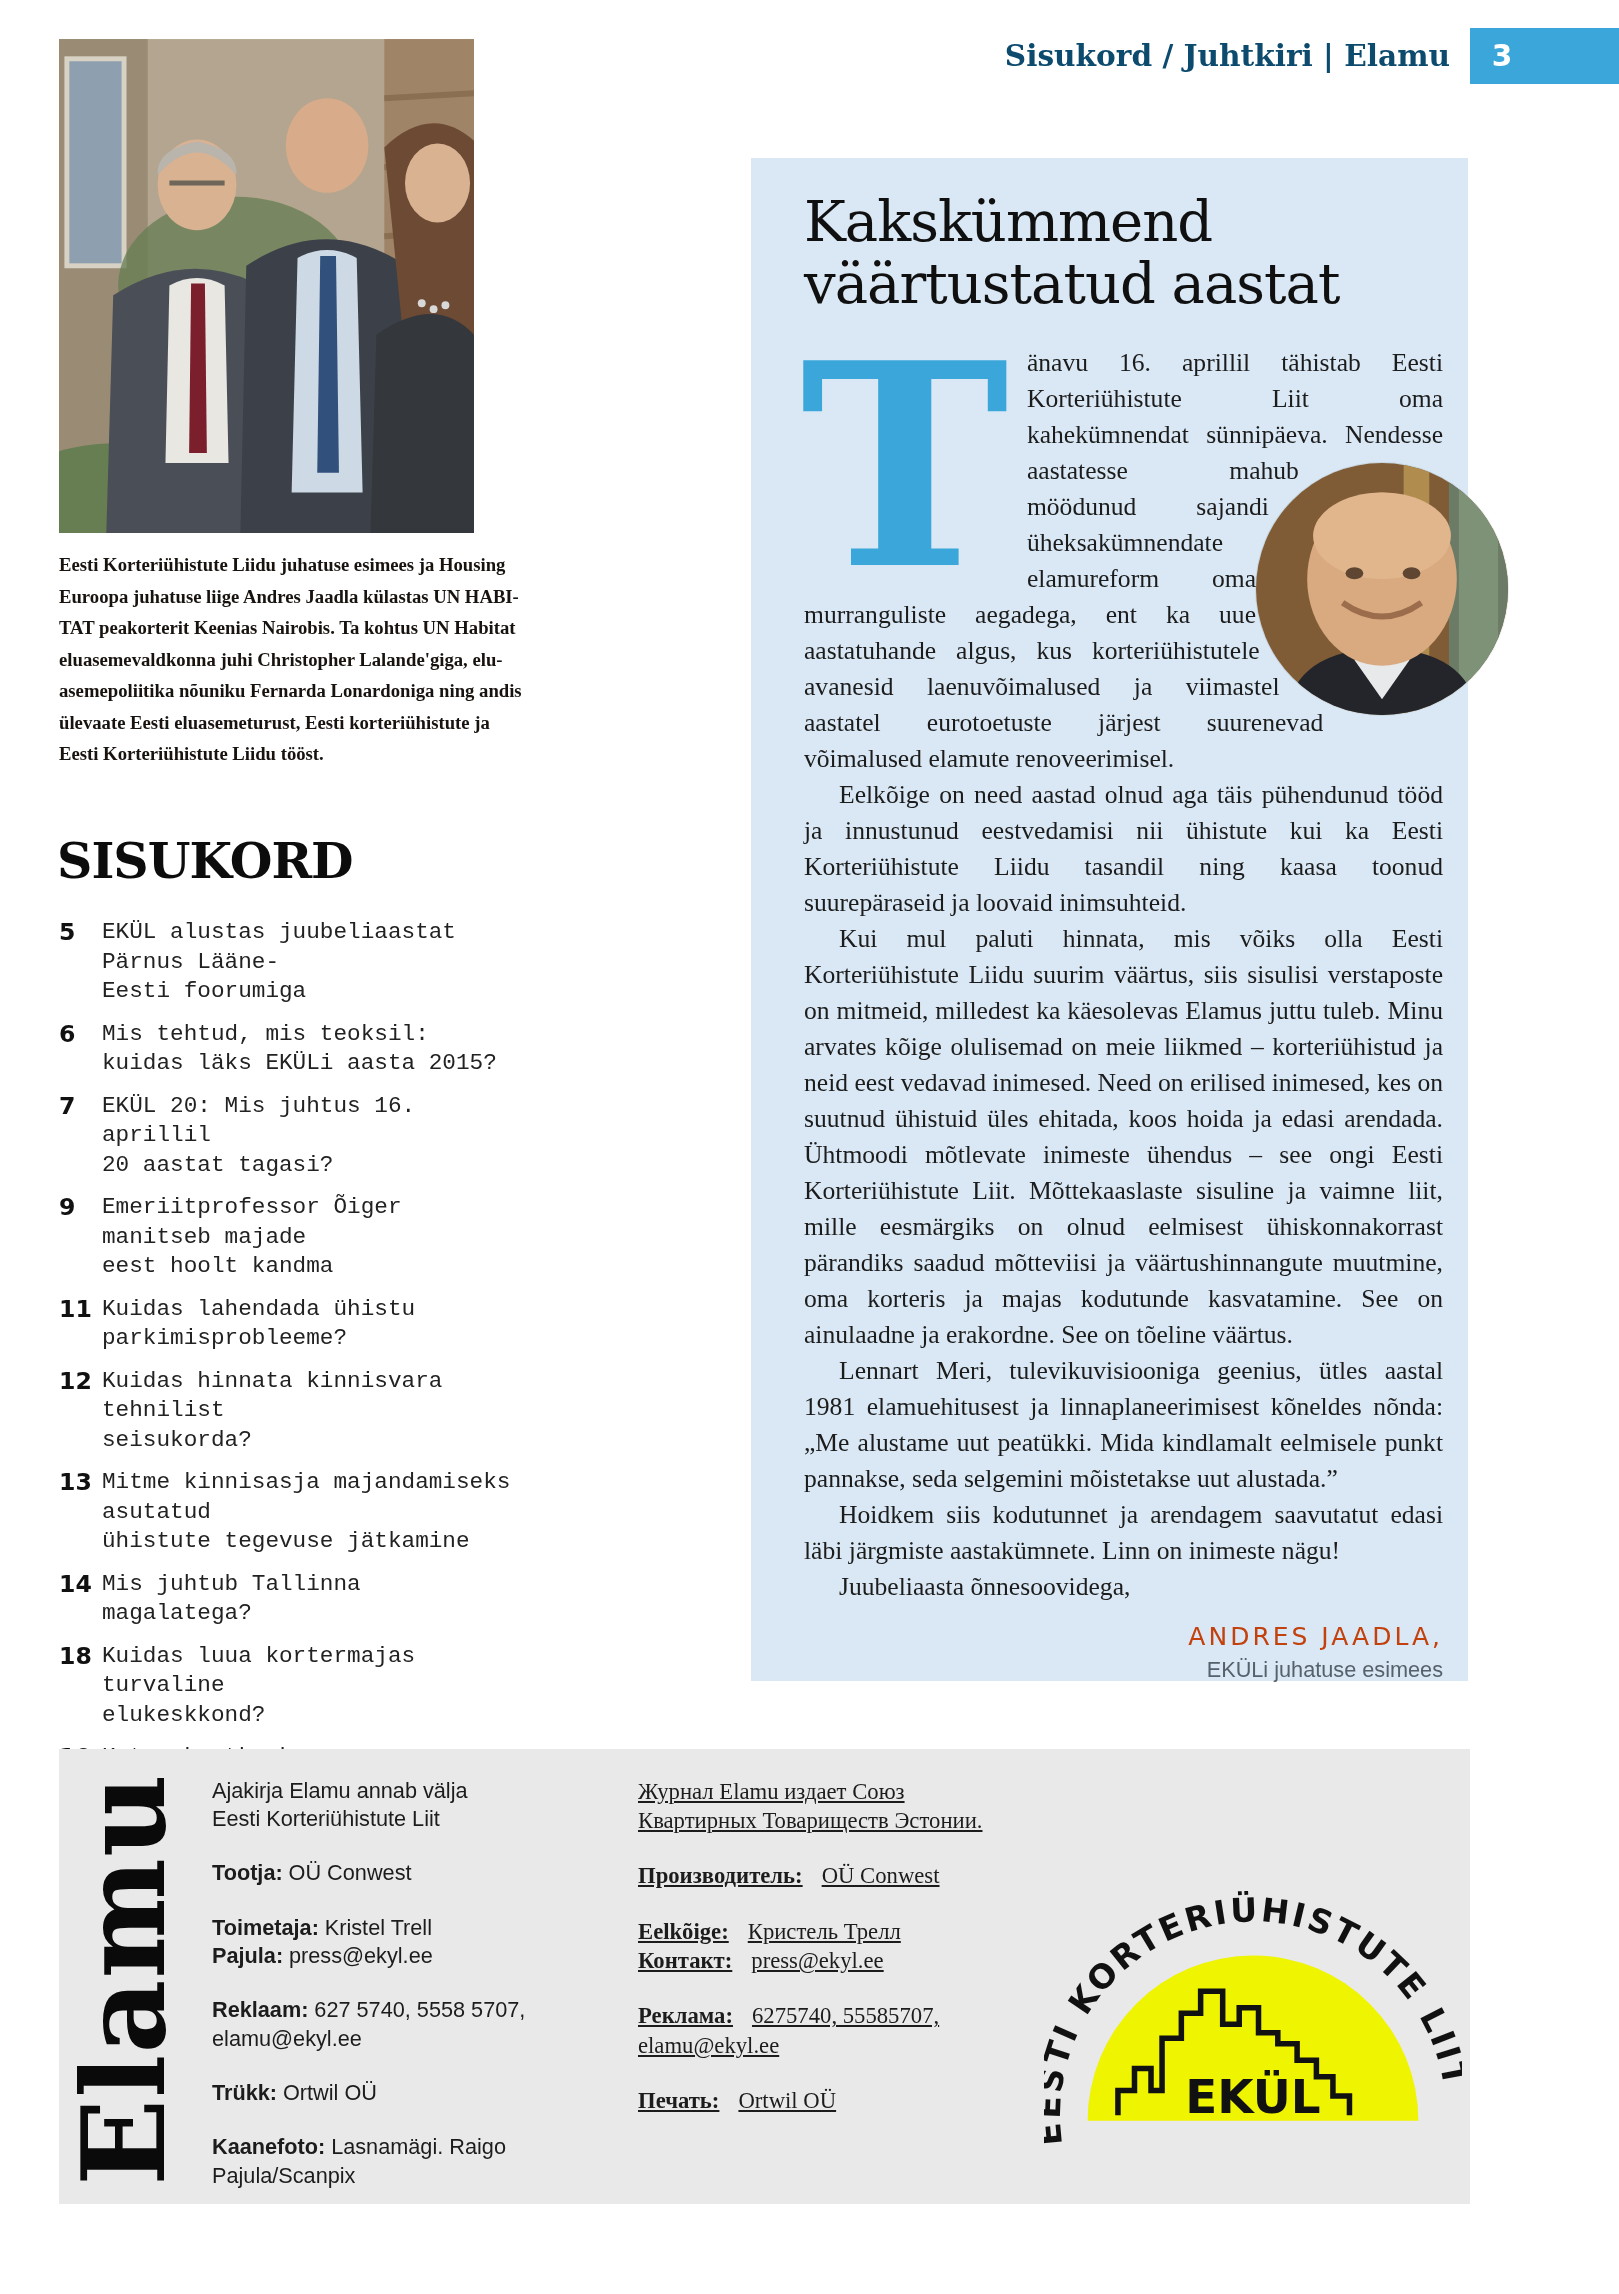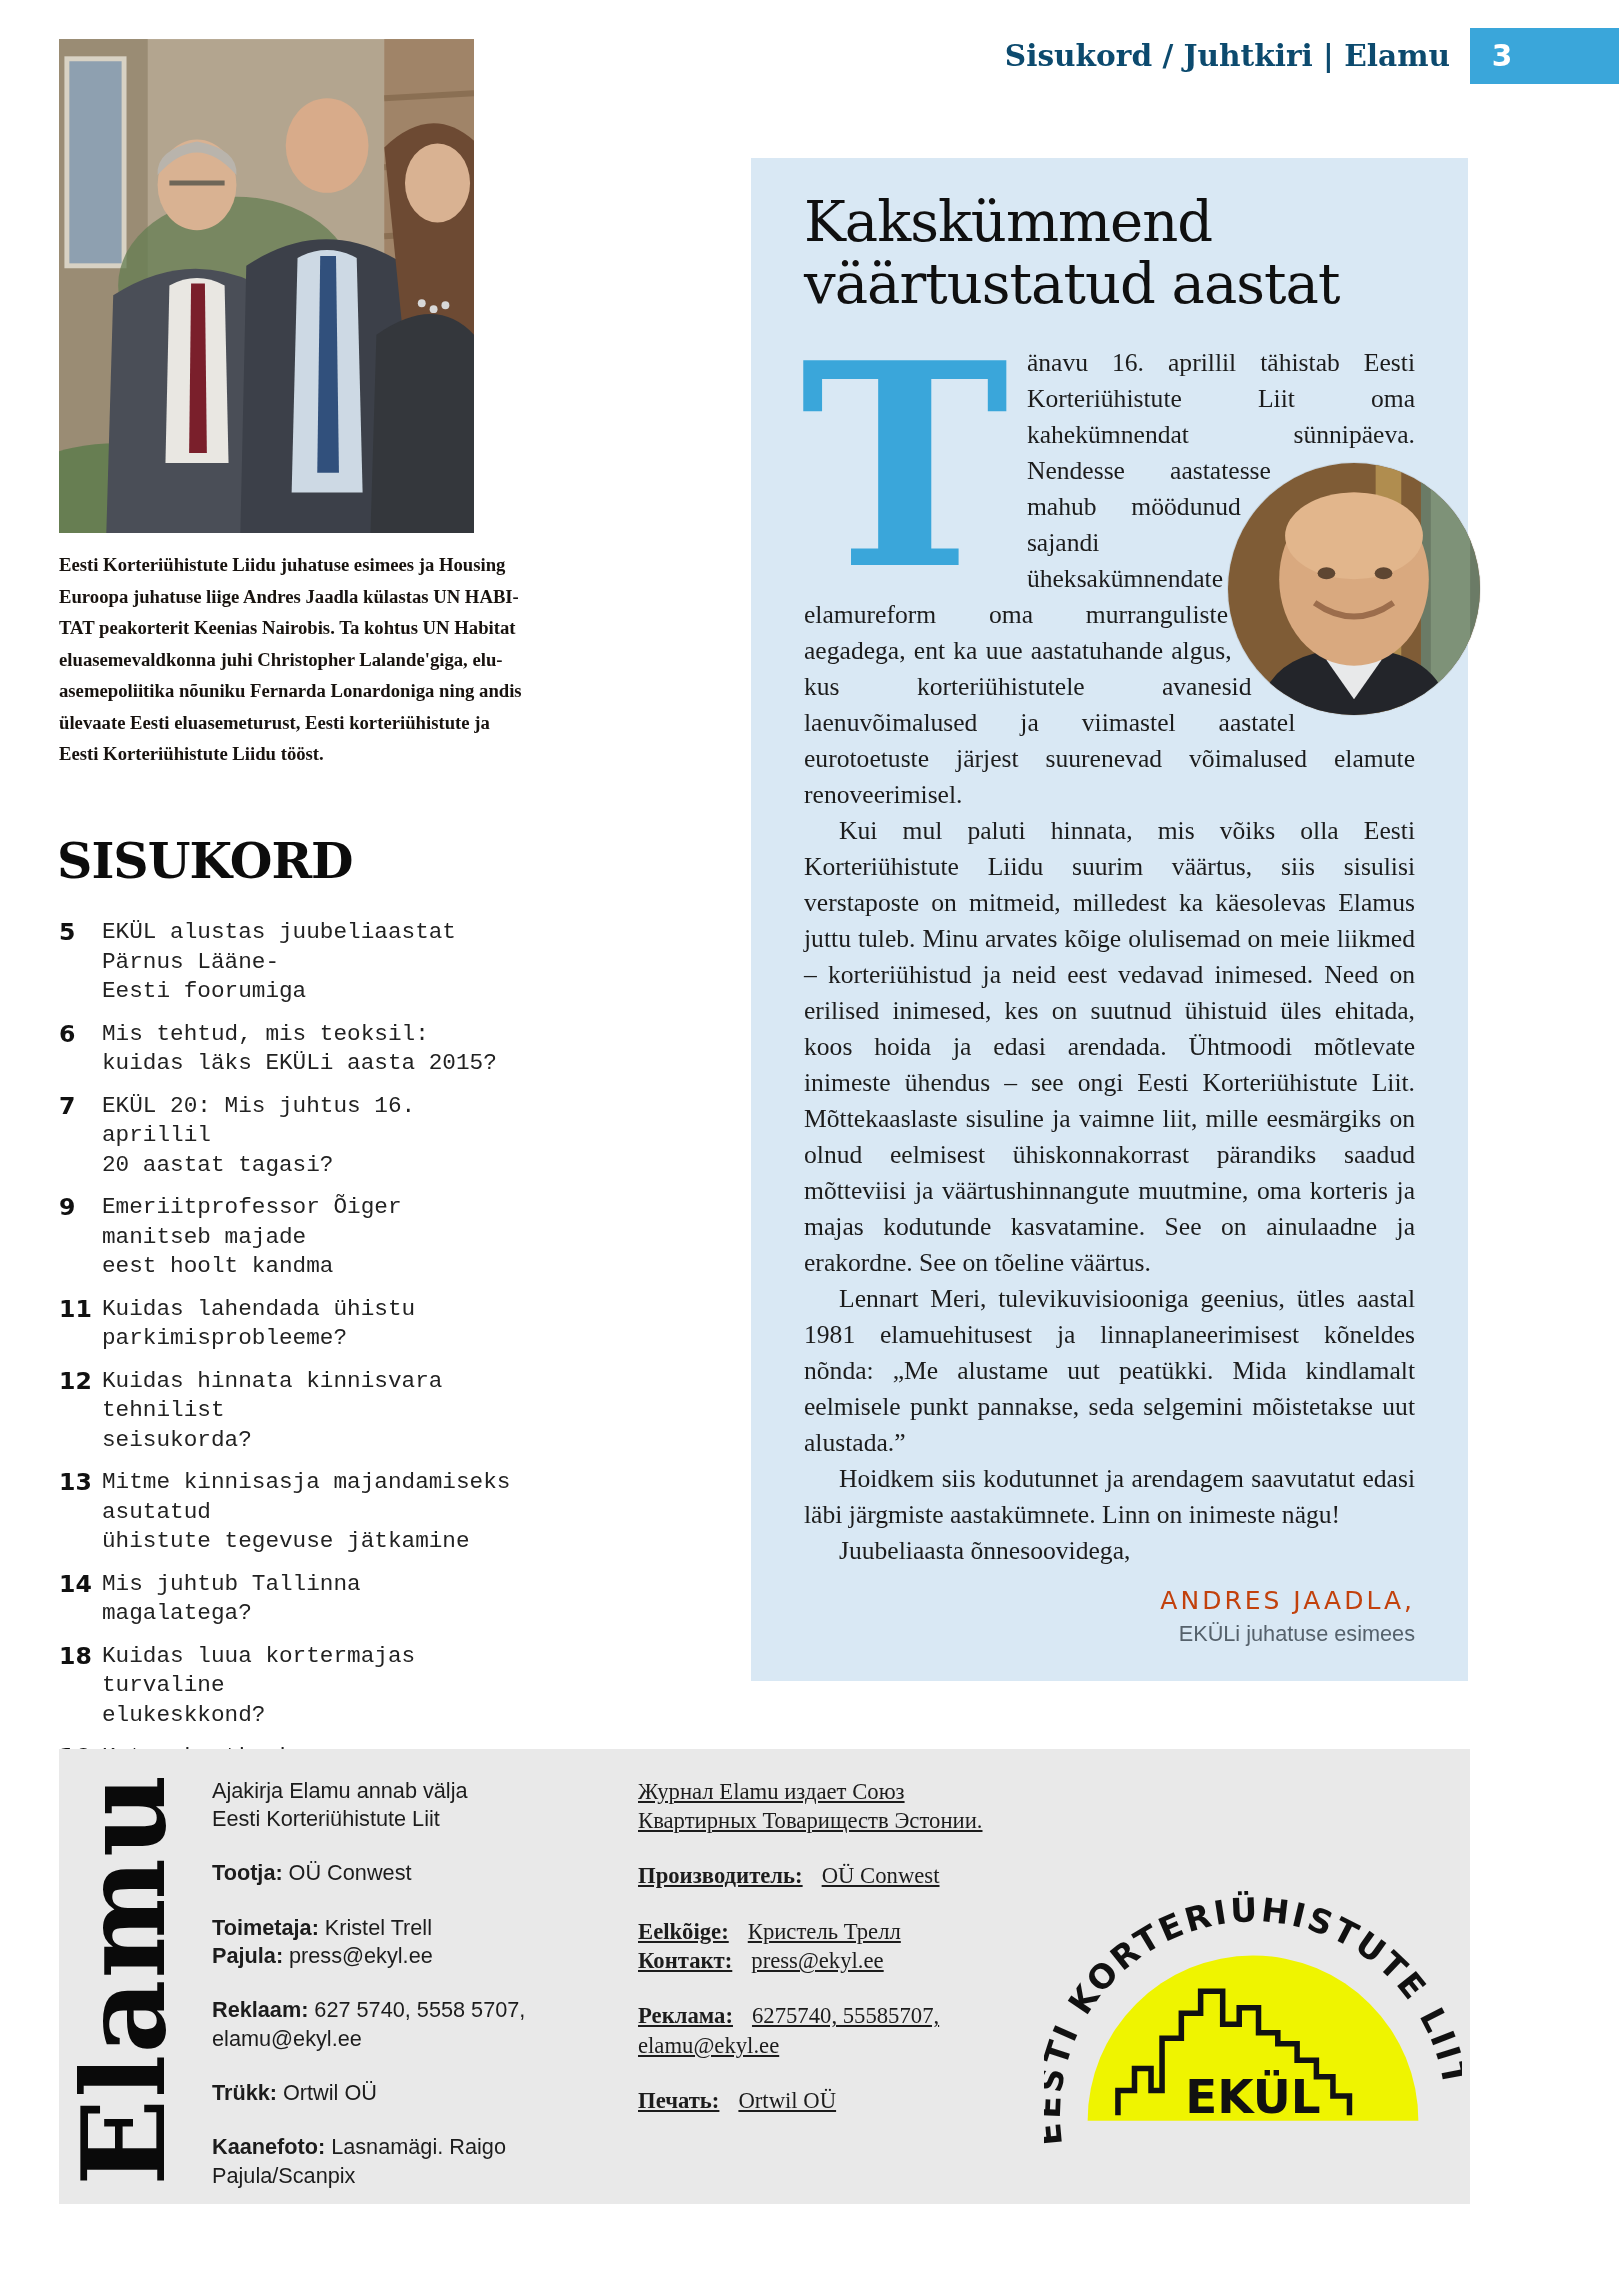--- a/index.html
+++ b/index.html
@@ -30,21 +30,21 @@
     font-size:49px;letter-spacing:-1px;color:#0c0c0c;}
   .toc{position:absolute;left:59px;top:918px;width:463px;}
   .toc-row{display:flex;margin-bottom:12.8px;}
   .toc-num{flex:0 0 43px;font-family:"DejaVu Sans",sans-serif;font-weight:bold;font-size:23.6px;
     line-height:29.6px;color:#111;}
   .toc-text{font-family:Liberation Mono, monospace;font-size:22.7px;line-height:29.6px;color:#222;
     white-space:pre-line;}
 
   
   .panel{position:absolute;left:751px;top:158px;width:717px;height:1523px;background:var(--panel);
-    padding:33px 53px 35px 53px;}
+    padding:33px 25px 35px 53px;}
   .panel-title{font-family:"DejaVu Serif",serif;font-size:56px;line-height:62px;color:#101010;
     white-space:pre-line;margin-bottom:29.6px;letter-spacing:-1px;}
   .body-text{font-family:"Liberation Serif",serif;font-size:25.6px;line-height:36px;
     text-align:justify;color:#1c1c1c;}
   .body-text p{margin-bottom:0;}
   .body-text p.indent{text-indent:35px;}
   .dropcap{float:left;font-family:"DejaVu Serif",serif;font-weight:bold;font-size:281px;
     line-height:225px;color:var(--accent);margin:9.9px 17.7px 0 -3.9px;}
   .portrait-wrap{float:right;width:252px;height:374px;margin-right:-65px;
     shape-outside:circle(130px at 126px 244px);}
@@ -199,20 +199,21 @@
               <ellipse cx="128" cy="74" rx="70" ry="44" fill="#e2b68c"></ellipse>
               <path d="M88 142 Q128 170 168 142" stroke="#9c6d4c" stroke-width="6" fill="none"></path>
               <ellipse cx="100" cy="112" rx="9" ry="6" fill="#5e4632"></ellipse>
               <ellipse cx="158" cy="112" rx="9" ry="6" fill="#5e4632"></ellipse>
             </svg>
           </span>
         </span>
         <span class="dropcap">T</span>
         <span>änavu 16. aprillil tähistab Eesti Korteriühistute Liit oma kahekümnendat sünnipäeva. Nendesse aastatesse mahub möödunud sajandi üheksakümnendate elamureform oma murranguliste aegadega, ent ka uue aastatuhande algus, kus korteriühistutele avanesid laenuvõimalused ja viimastel aastatel eurotoetuste järjest suurenevad võimalused elamute renoveerimisel.</span>
       </p>
+      <p class="indent">Eelkõige on need aastad olnud aga täis pühendunud tööd ja innustunud eestvedamisi nii ühistute kui ka Eesti Korteriühistute Liidu tasandil ning kaasa toonud suurepäraseid ja loovaid inimsuhteid.</p>
       <p class="indent">Kui mul paluti hinnata, mis võiks olla Eesti Korteriühistute Liidu suurim väärtus, siis sisulisi verstaposte on mitmeid, milledest ka käesolevas Elamus juttu tuleb. Minu arvates kõige olulisemad on meie liikmed – korteriühistud ja neid eest vedavad inimesed. Need on erilised inimesed, kes on suutnud ühistuid üles ehitada, koos hoida ja edasi arendada. Ühtmoodi mõtlevate inimeste ühendus – see ongi Eesti Korteriühistute Liit. Mõttekaaslaste sisuline ja vaimne liit, mille eesmärgiks on olnud eelmisest ühiskonnakorrast pärandiks saadud mõtteviisi ja väärtushinnangute muutmine, oma korteris ja majas kodutunde kasvatamine. See on ainulaadne ja erakordne. See on tõeline väärtus.</p>
       <p class="indent">Lennart Meri, tulevikuvisiooniga geenius, ütles aastal 1981 elamuehitusest ja linnaplaneerimisest kõneldes nõnda: „Me alustame uut peatükki. Mida kindlamalt eelmisele punkt pannakse, seda selgemini mõistetakse uut alustada.”</p>
       <p class="indent">Hoidkem siis kodutunnet ja arendagem saavutatut edasi läbi järgmiste aastakümnete. Linn on inimeste nägu!</p>
       <p class="indent">Juubeliaasta õnnesoovidega,</p>
     </div>
     <div class="signature">
       <div class="sig-name">ANDRES JAADLA,</div>
       <div class="sig-role">EKÜLi juhatuse esimees</div>
     </div>
   </div>

